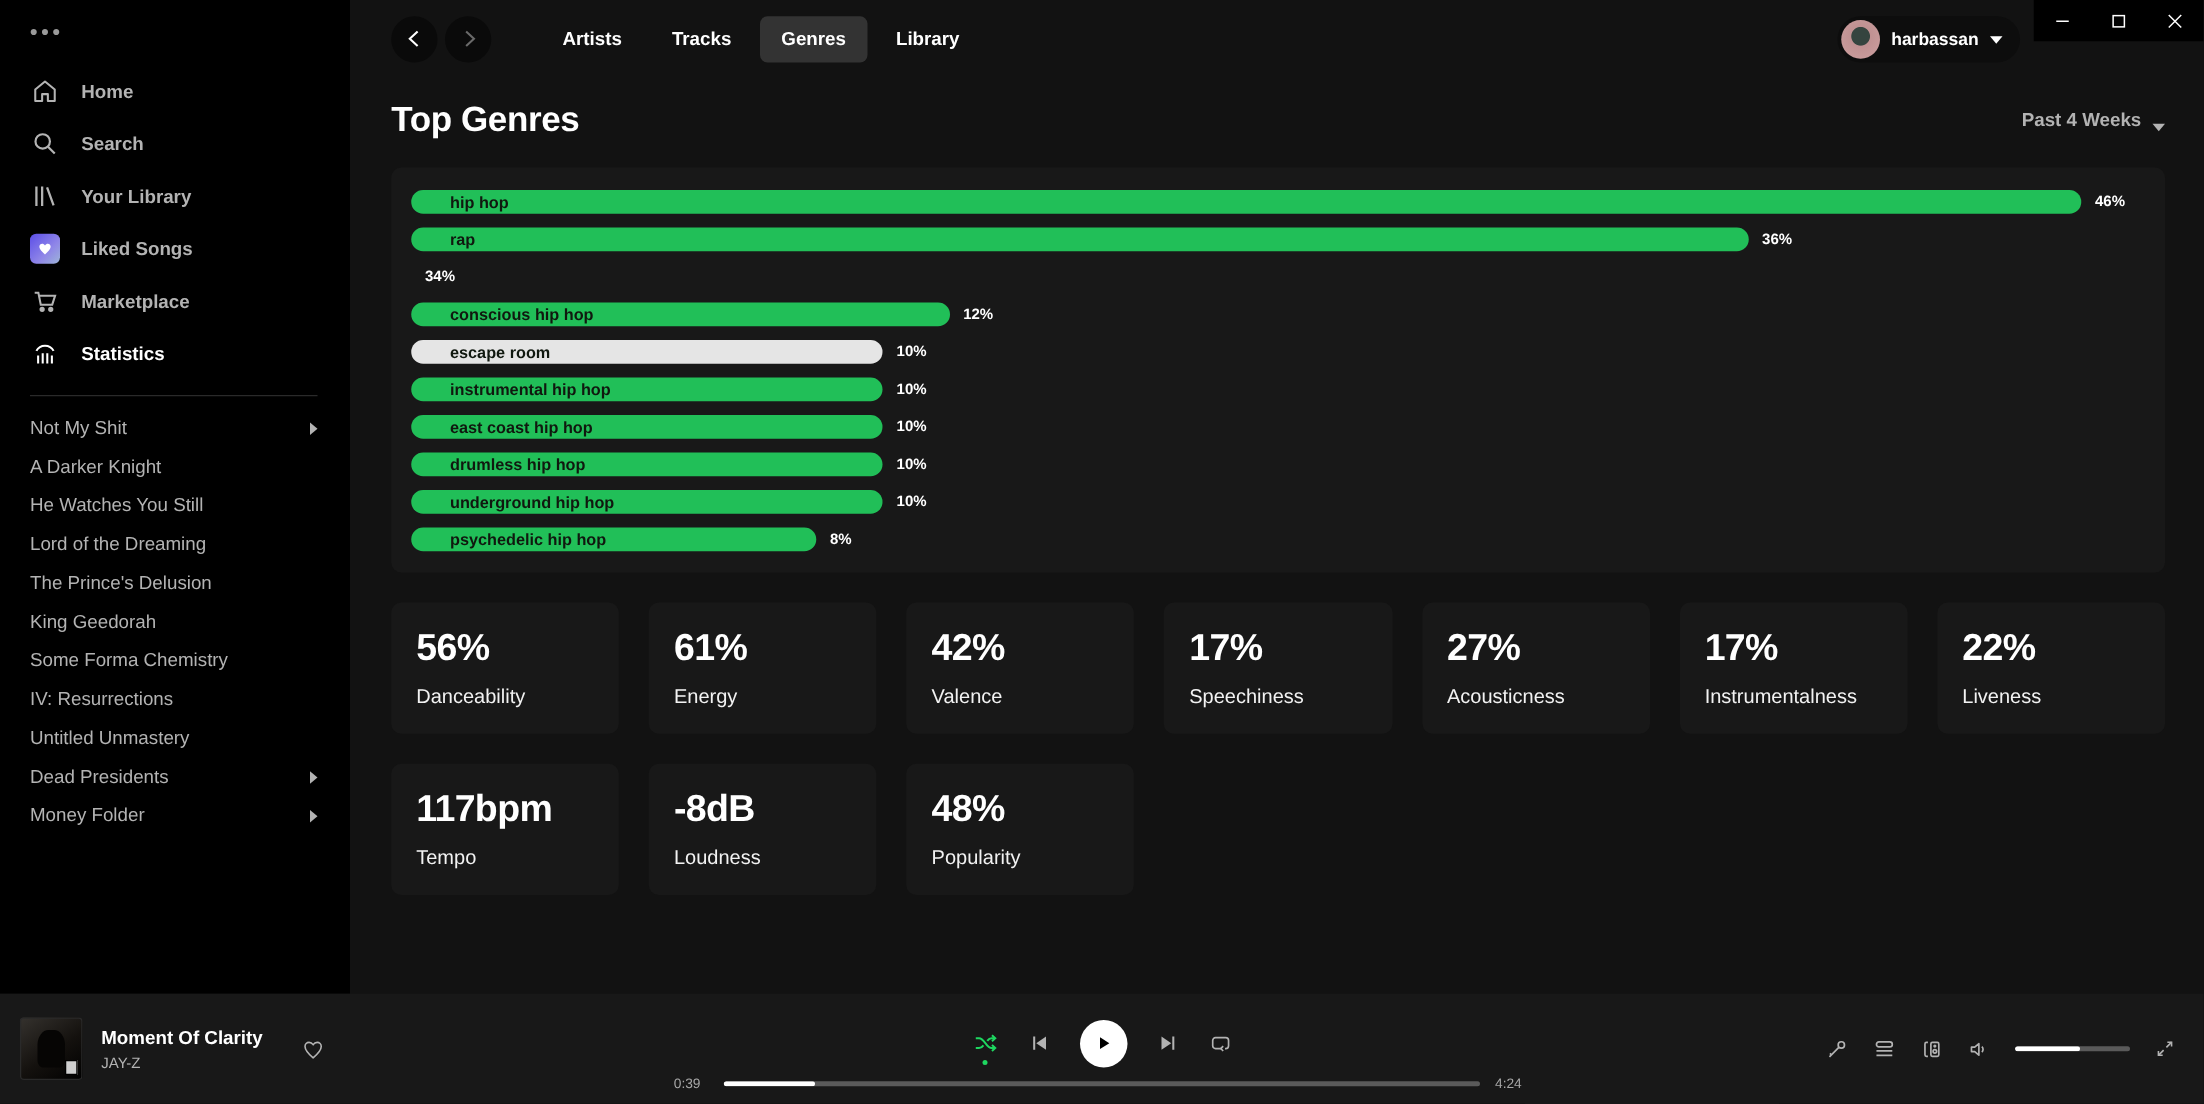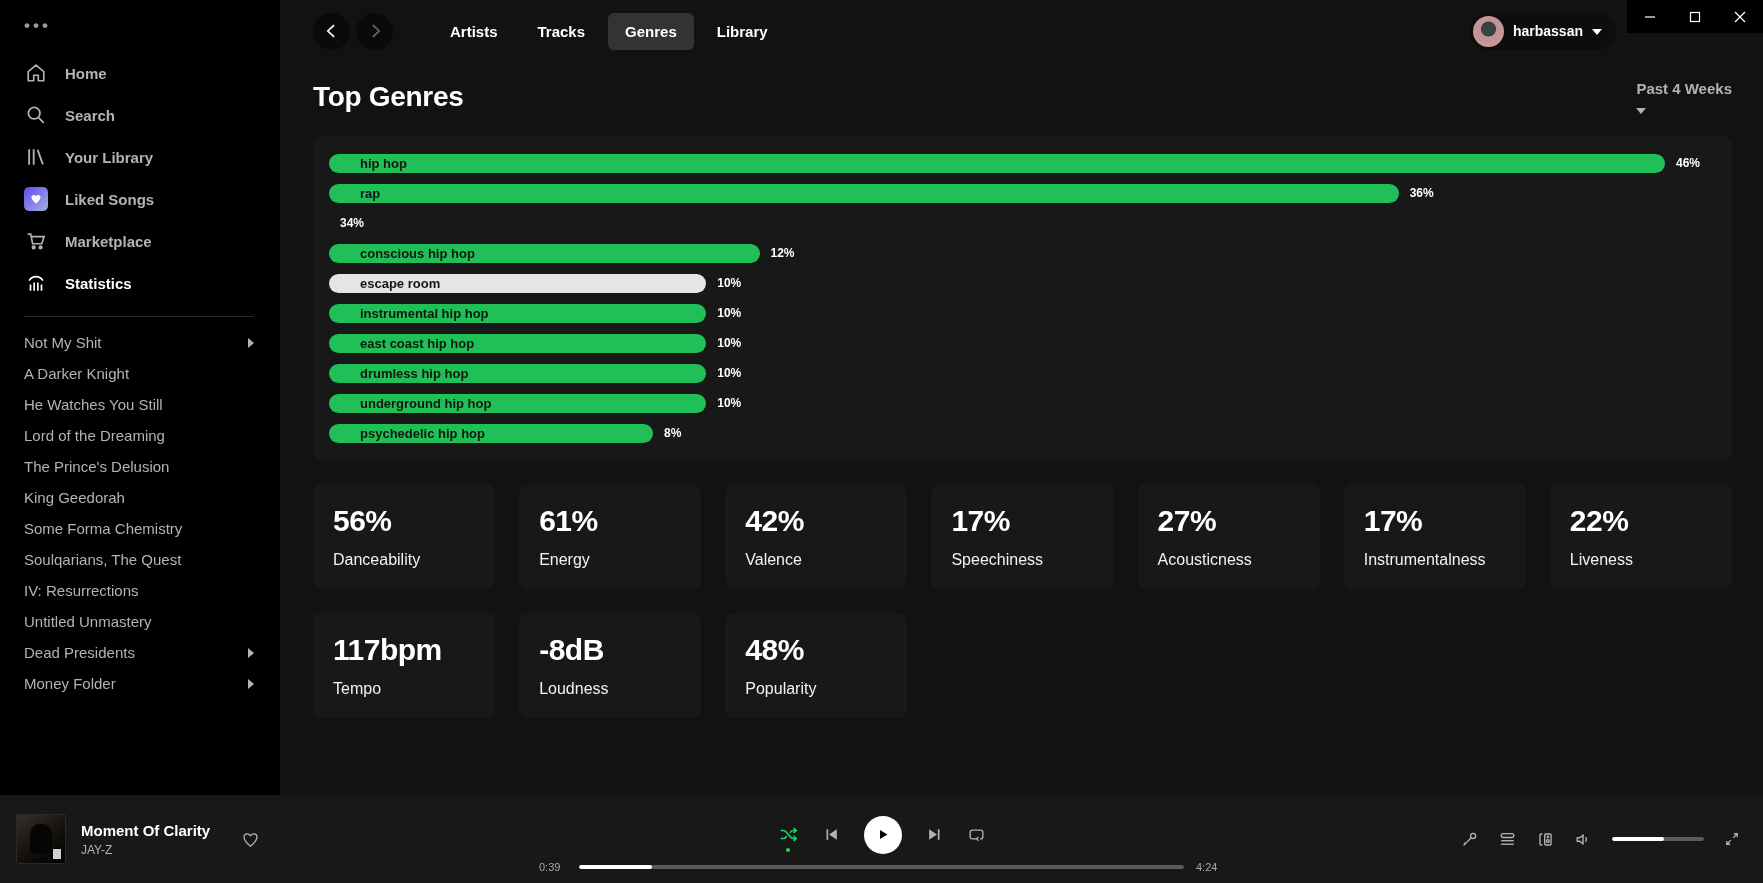--- a/index.html
+++ b/index.html
@@ -35,21 +35,21 @@
   .avatar { width:31px; height:31px; border-radius:50%;
     background: radial-gradient(circle at 50% 42%, #35443f 0 30%, #c09192 33%, #cda0a0 100%); }
   .user-name { font-size:14px; font-weight:700; }
   .caret-down { width:0; height:0; border-top:6px solid #fff; border-left:5px solid transparent; border-right:5px solid transparent; margin-top:2px; }
 
   .win-controls { position:absolute; top:0; right:0; width:136px; height:33px; background:#000; display:flex; z-index:5; }
   .win-btn { flex:1; display:flex; align-items:center; justify-content:center; cursor:pointer; color:#fff; }
 
   .page-head { display:flex; align-items:center; justify-content:space-between; margin-top:18px; }
   .page-title { font-size:28px; font-weight:700; letter-spacing:-0.3px; }
-  .time-range { display:flex; align-items:flex-start; gap:9px; color:#b3b3b3; font-size:15px; font-weight:700; cursor:pointer;flex-direction:column; }
+  .time-range { display:flex; align-items:flex-end; gap:9px; color:#b3b3b3; font-size:15px; font-weight:700; cursor:pointer; }
   .time-range .caret-down { border-top-color:#b3b3b3; }
 
   .chart-panel { margin-top:22px; background:#181818; border-radius:8px; padding:12px 16px; }
   .bar-row { display:flex; align-items:center; height:30px; }
   .bar { height:19px; background:#21bf58; border-radius:10px; display:flex; align-items:center; padding:0 12px; min-width:60px; }
   .bar-label { color:#10180f; font-size:13px; font-weight:700; white-space:nowrap;padding-left:19px; }
   .bar-pct { margin-left:11px; font-size:12px; font-weight:700; color:#fff; }
 
   .stats-grid { margin-top:24px; display:grid; grid-template-columns:repeat(7,1fr); gap:24px; }
   .stat-card { background:#181818; border-radius:8px; padding:20px; height:105px; }
@@ -188,24 +188,20 @@
         <li class="playlist-item">
           <span>King Geedorah</span>
           <span class="chevron-right" style="visibility: hidden;"></span>
         </li>
 
         <li class="playlist-item">
           <span>Some Forma Chemistry</span>
           <span class="chevron-right" style="visibility: hidden;"></span>
         </li>
 
-        <li class="playlist-item">
-          <span>Soulqarians, The Quest</span>
-          <span class="chevron-right" style="visibility: hidden;"></span>
-        </li>
 
         <li class="playlist-item">
           <span>IV: Resurrections</span>
           <span class="chevron-right" style="visibility: hidden;"></span>
         </li>
 
         <li class="playlist-item">
           <span>Untitled Unmastery</span>
           <span class="chevron-right" style="visibility: hidden;"></span>
         </li>

